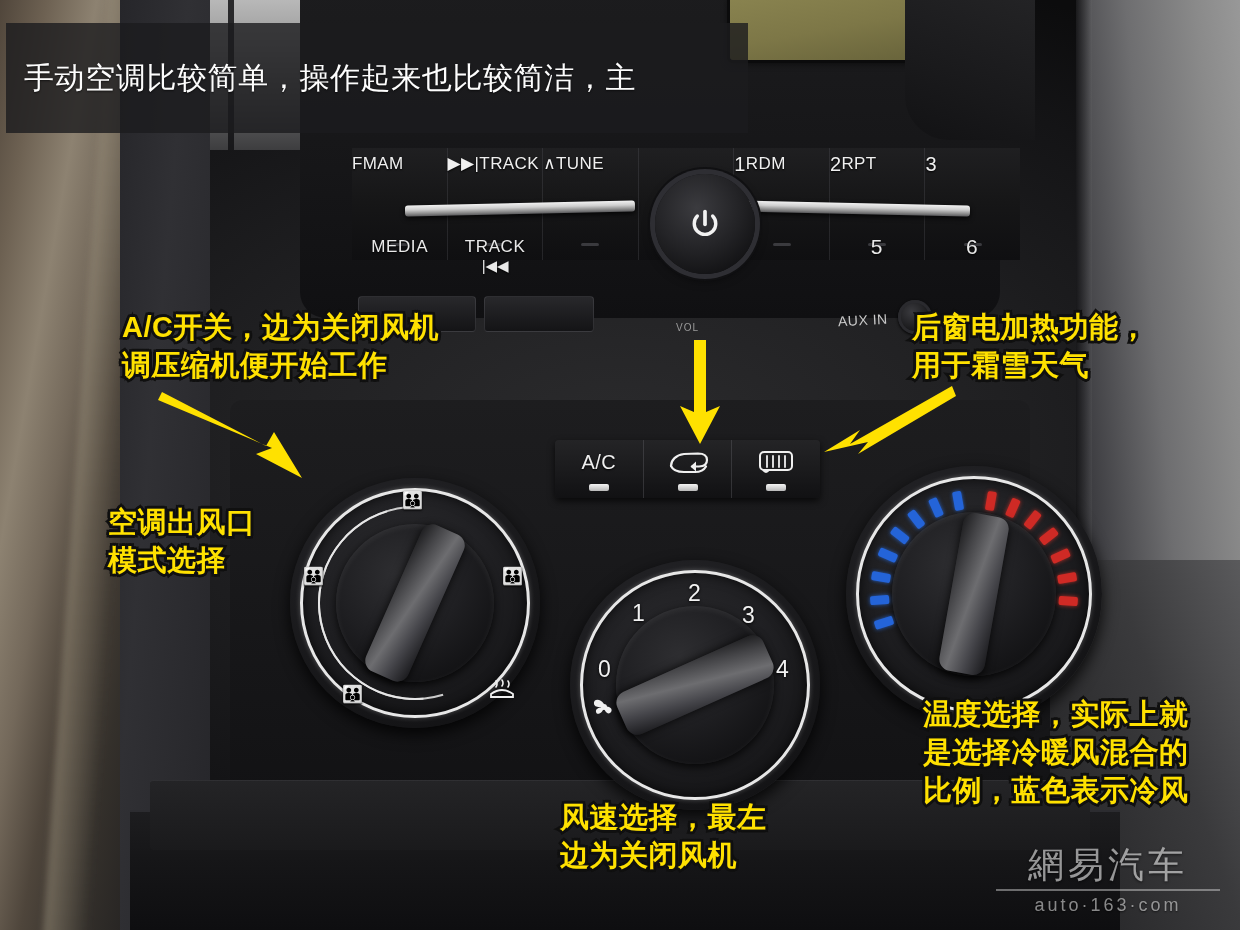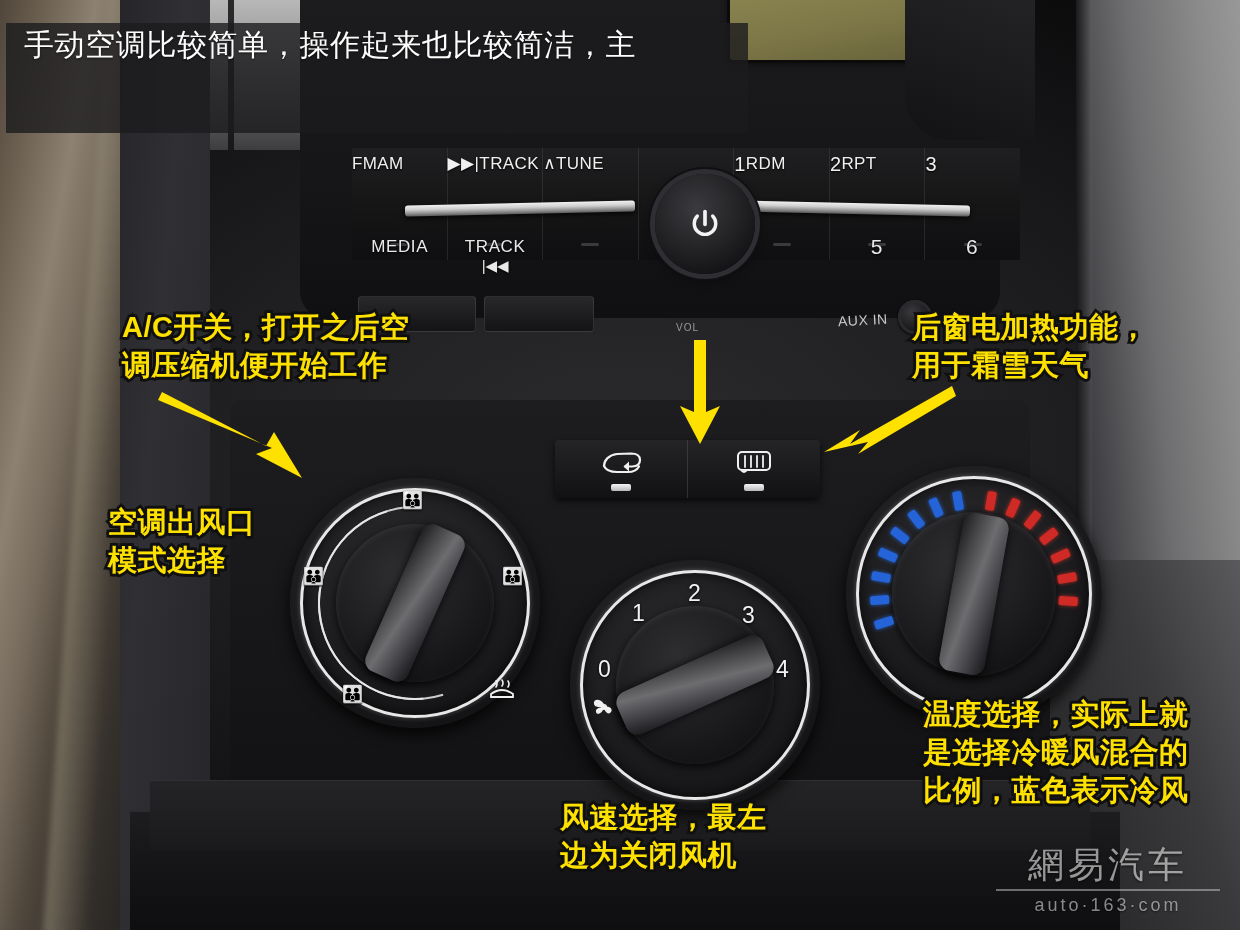--- a/index.html
+++ b/index.html
@@ -241,21 +241,21 @@
     position:absolute; display:block; width: 9px; height: 19px; border-radius: 2px;
     left: -4.5px; top: -104px;
   }
   .seg.blue i { background: #2464d8; box-shadow: 0 0 4px rgba(40,110,230,.8); }
   .seg.red  i { background: #cf2a25; box-shadow: 0 0 4px rgba(220,50,40,.8); }
 
   
   .caption {
     position: absolute; left: 6px; top: 23px; width: 742px; height: 110px;
     background: rgba(28,28,30,.80);
-    display:flex; flex-direction: column; 
+    display:flex; flex-direction: column; justify-content:center;
     padding: 0 18px;
   }
   .caption div {
     color: #fdfdfd; font-size: 30px; line-height: 44px;
     letter-spacing: .6px;
     font-family: "Liberation Sans", "DejaVu Sans", sans-serif;
     text-shadow: 0 1px 2px rgba(0,0,0,.6);
   }
 
   
@@ -391,20 +391,24 @@
   <div class="usb-slot"></div>
   <div class="usb-slot2"></div>
   <div class="vol-label">VOL</div>
   <div class="aux-label">AUX IN</div>
   <div class="aux-port"></div>
 
   <div class="hvac"></div>
   <div class="lower-panel"></div>
 
   <div class="ac-buttons">
+    <div class="acb">
+      <span class="lbl">A/C</span>
+      <span class="ind"></span>
+    </div>
     <div class="acb">
       <svg width="46" height="26" viewBox="0 0 46 26">
         <path d="M6 17 C6 11 11 6 19 5 L33 4.5 C39 4.5 42 7 42 11 C42 15 39 17.5 34 17.5 L27 17.5" stroke="#f0f0f0" stroke-width="2.2" fill="none" stroke-linecap="round"></path>
         <path d="M6 17 C8 21.5 13 23 19 23 L30 23 C35 23 39 21 41 17.5" stroke="#f0f0f0" stroke-width="2.2" fill="none" stroke-linecap="round"></path>
         <path d="M31 12.5 L25.5 17.5 L31 22.5 Z" fill="#f0f0f0"></path>
       </svg>
       <span class="ind"></span>
     </div>
     <div class="acb">
       <svg width="38" height="28" viewBox="0 0 38 28">
@@ -506,21 +510,21 @@
     <path d="M6 10 L120 58 L104 64 L150 88 L122 42 L114 56 L10 2 Z" fill="#ffe100"></path>
   </svg>
   <svg class="arrow" style="left:660px; top:340px;" width="80" height="110" viewBox="0 0 80 110">
     <path d="M34 0 L46 0 L46 72 L60 66 L40 104 L20 66 L34 72 Z" fill="#ffe100"></path>
   </svg>
   <svg class="arrow" style="left:780px; top:382px;" width="180" height="80" viewBox="0 0 180 80">
     <path d="M172 4 L70 62 L80 48 L44 70 L88 60 L78 72 L176 14 Z" fill="#ffe100"></path>
   </svg>
 
   <div class="anno" id="anno-ac">
-    <div>A/C开关，打开之后空</div>
+    <div>A/C开关，边为关闭风机</div>
     <div>调压缩机便开始工作</div>
   </div>
   <div class="anno" id="anno-defrost">
     <div>后窗电加热功能，</div>
     <div>用于霜雪天气</div>
   </div>
   <div class="anno" id="anno-mode">
     <div>空调出风口</div>
     <div>模式选择</div>
   </div>

